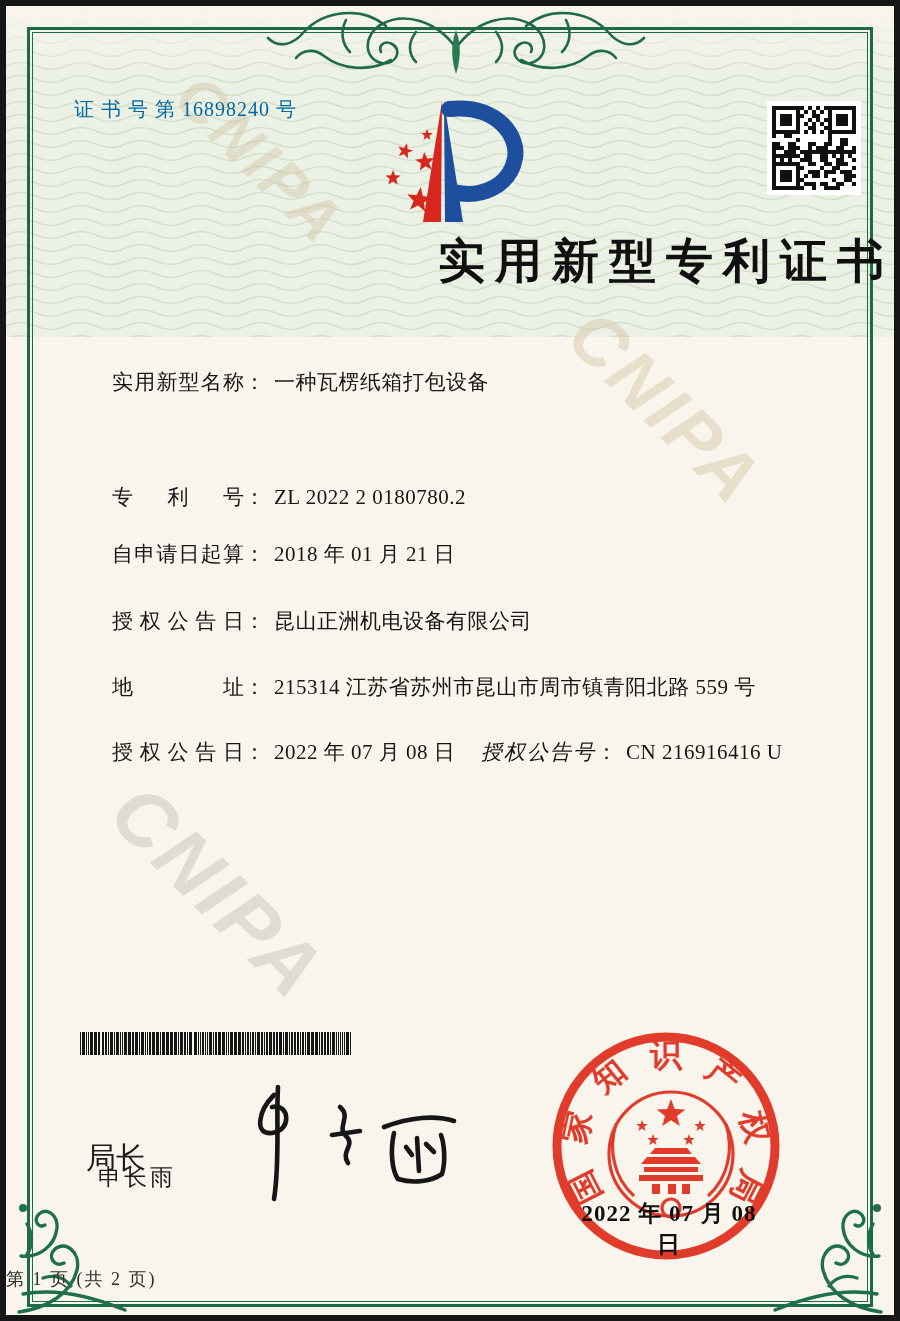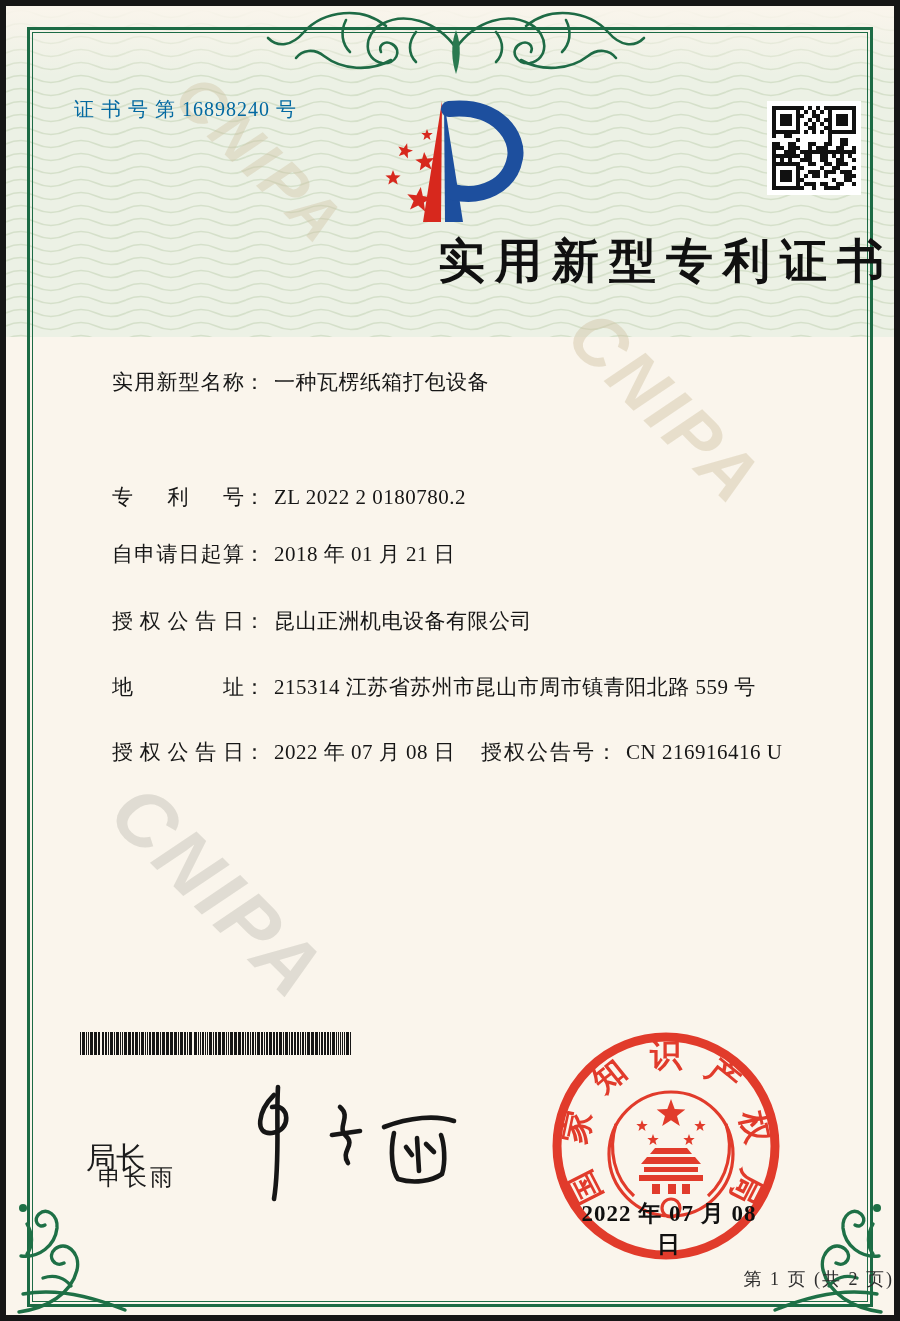--- a/index.html
+++ b/index.html
@@ -33,33 +33,33 @@
   .qr{position:absolute; left:761px; top:95px; width:94px; height:94px; background:#fff; padding:5px; box-sizing:border-box;}
   .qr svg{width:100%; height:100%;}
   .title{position:absolute; left:0; top:224px; width:100%; text-align:right;
     font-size:47px; font-weight:700; letter-spacing:10px; color:#101010; margin:0;}
   
   .field-row{position:absolute; left:70px; font-size:21px; color:#161616; white-space:nowrap;}
   .flabel{display:inline-block; width:132px; text-align:justify; text-align-last:justify; vertical-align:bottom;margin-left:36px;}
   .fcolon{display:inline-block; margin-right:9px;}
   .fvalue{letter-spacing:0.5px;}
   .row-grant .right{position:absolute; left:405px; top:0;}
-  .row-grant .right .flabel2{letter-spacing:2px;}
+  .row-grant .right .flabel2{letter-spacing:2px;font-style:italic;}
   
   .body-text{position:absolute; left:66px; top:779px; width:768px;
     font-size:21.5px; line-height:37px; color:#1a1a1a; text-align:justify;}
   .body-text p{margin:0; text-indent:2em; letter-spacing:0.4px;}
   .barcode{position:absolute; left:74px; top:1026px; width:280px; height:23px;}
   .signer-title{position:absolute; left:80px; top:1132px; font-size:30px; color:#1c1c1c;}
   .signer-name{position:absolute; left:92px; top:1156px; font-size:23px; color:#1c1c1c; letter-spacing:3px;}
   .signature{position:absolute; left:212px; top:1075px; width:260px; height:128px;}
   .seal{position:absolute; left:544px; top:1024px; width:232px; height:232px; opacity:0.94;}
   .seal-date{position:absolute; left:563px; top:1192px; width:200px; text-align:center;
     font-size:23px; font-weight:600; letter-spacing:1px; color:#101010;}
-  .page-footer{position:absolute; left:0; top:1261px; width:100%; text-align:right;
+  .page-footer{position:absolute; left:0; top:1261px; width:100%; text-align:left;
     font-size:18px; color:#2e2e2e; letter-spacing:2px;}
 </style>
 </head>
 <body>
 
 <div class="page">
 
   <svg class="waves">
     <defs>
       <pattern id="wavep" width="120" height="13" patternUnits="userSpaceOnUse">

